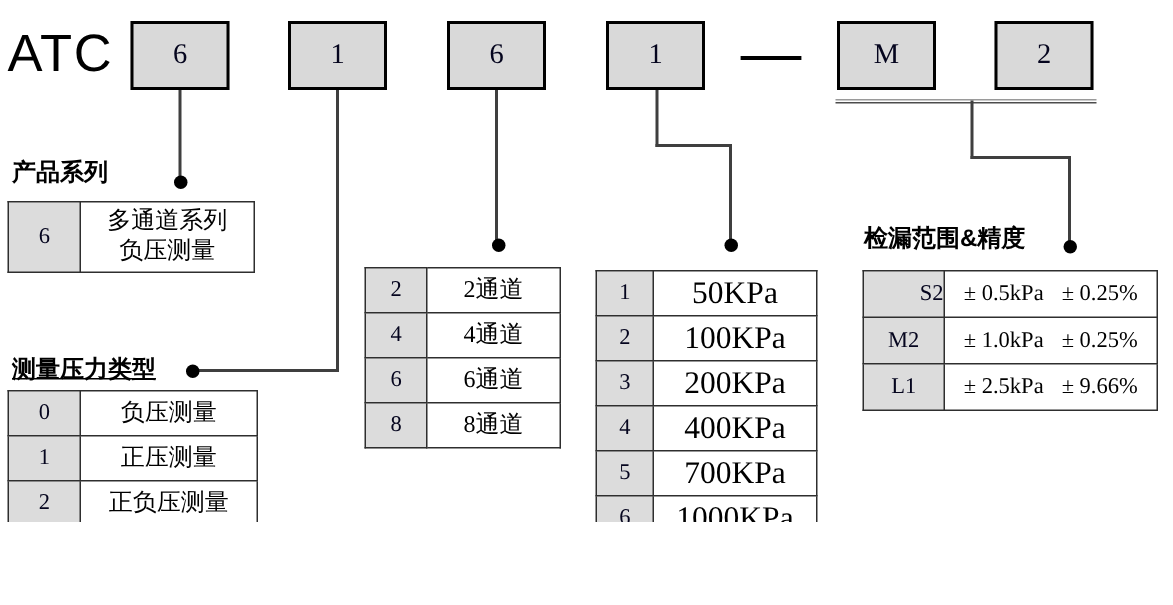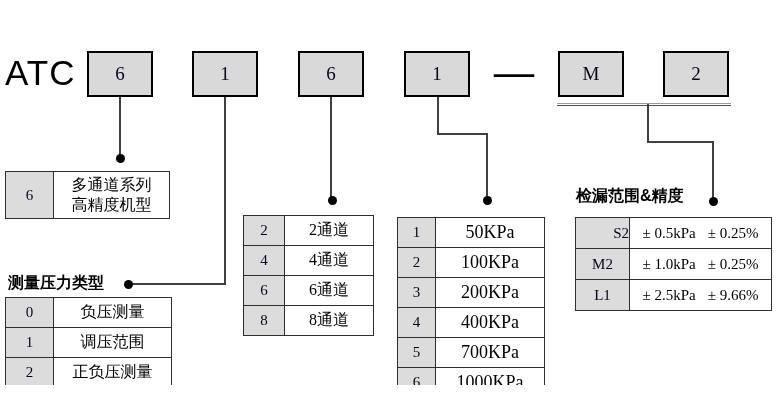--- a/index.html
+++ b/index.html
@@ -1,18 +1,18 @@
 <!DOCTYPE html>
 <html><head>
 <meta charset="utf-8">
 <style>
   html,body{margin:0;padding:0;background:#fff;}
   .canvas{
     position:relative;width:782px;height:348px;background:#ffffff;
-    font-family:"Liberation Sans",sans-serif;overflow:hidden;color:#000;margin-top:37px;
+    font-family:"Liberation Sans",sans-serif;overflow:hidden;color:#000;
   }
   .brand{
     position:absolute;left:5px;top:13px;height:46px;display:flex;align-items:center;
     font-size:35px;font-weight:400;letter-spacing:1px;color:#000;
   }
   .codebox{
     position:absolute;width:66px;height:46px;top:14px;box-sizing:border-box;
     background:#d9d9d9;border:2px solid #000;
     display:flex;align-items:center;justify-content:center;
     font-family:"Liberation Serif",serif;font-size:19px;color:#05051e;
@@ -33,21 +33,21 @@
     position:absolute;border-collapse:collapse;table-layout:fixed;
     font-family:"Liberation Serif","DejaVu Serif",serif;
   }
   table.spec td{
     border:1px solid #2e2e2e;text-align:center;vertical-align:middle;padding:0;
     background:#fff;
   }
   table.spec td.code{background:#dcdcdc;font-size:15px;color:#05051e;}
   table.spec td.desc{font-size:16px;}
   #t1 td.desc{white-space:pre-line;line-height:1.25;}
-  #t4 td.desc{font-size:18px;}
+  #t4 td.desc{font-size:21px;}
   #t5 td.desc{font-size:15px;}
   #t5 .pair{display:inline-flex;gap:12px;}
 </style>
 </head>
 <body>
 
 <div class="canvas">
 
   <div class="brand">ATC</div>
   <div class="codebox" style="left:87px;">6</div>
@@ -72,40 +72,41 @@
   <div class="line" style="left:437px;top:60px;width:2px;height:38px;"></div>
   <div class="line" style="left:437px;top:96px;width:51px;height:2px;"></div>
   <div class="line" style="left:486px;top:96px;width:2px;height:65px;"></div>
   <div class="dot" style="left:483px;top:159px;"></div>
 
   <div class="line" style="left:647px;top:67px;width:2px;height:39px;"></div>
   <div class="line" style="left:647px;top:104px;width:67px;height:2px;"></div>
   <div class="line" style="left:712px;top:104px;width:2px;height:57px;"></div>
   <div class="dot" style="left:709px;top:160px;"></div>
 
+  <div class="heading" style="left:8px;top:105px;">产品系列</div>
   <table class="spec" id="t1" style="left:5px;top:134px;width:165px;">
     <tbody>
         <tr style="height:47px;">
       <td class="code" style="width:47px;">6</td>
       <td class="desc">多通道系列
-高精度机型</td>
-    </tr>
-  </tbody>
-    </table>
-
-  <div class="heading" style="left:8px;top:236px;">测量压力类型</div>
+负压测量</td>
+    </tr>
+  </tbody>
+    </table>
+
+  <div class="heading" style="left:8px;top:236px;text-decoration:underline;">测量压力类型</div>
   <table class="spec" id="t2" style="left:5px;top:260px;width:167px;">
     <tbody>
         <tr style="height:30px;">
       <td class="code" style="width:47px;">0</td>
       <td class="desc">负压测量</td>
     </tr>
     <tr style="height:30px;">
       <td class="code">1</td>
-      <td class="desc">调压范围</td>
+      <td class="desc">正压测量</td>
     </tr>
     <tr style="height:30px;">
       <td class="code">2</td>
       <td class="desc">正负压测量</td>
     </tr>
   </tbody>
     </table>
 
   <table class="spec" id="t3" style="left:243px;top:178px;width:131px;">
     <tbody>

